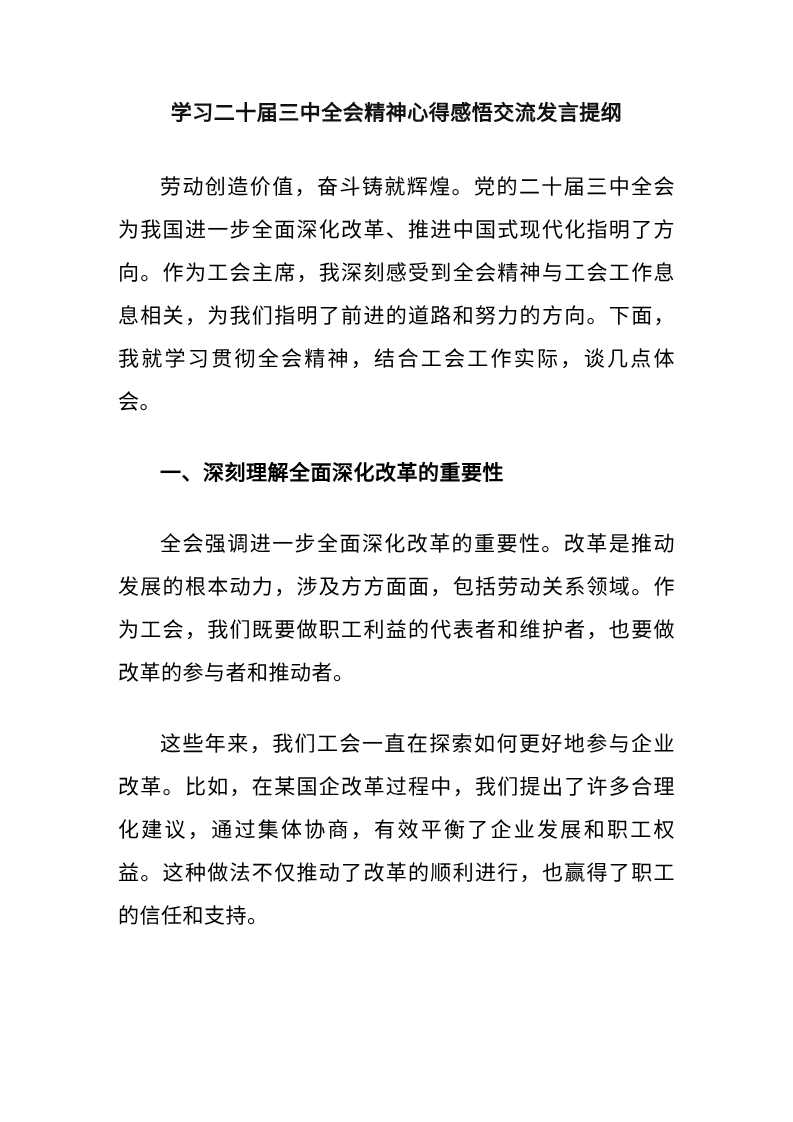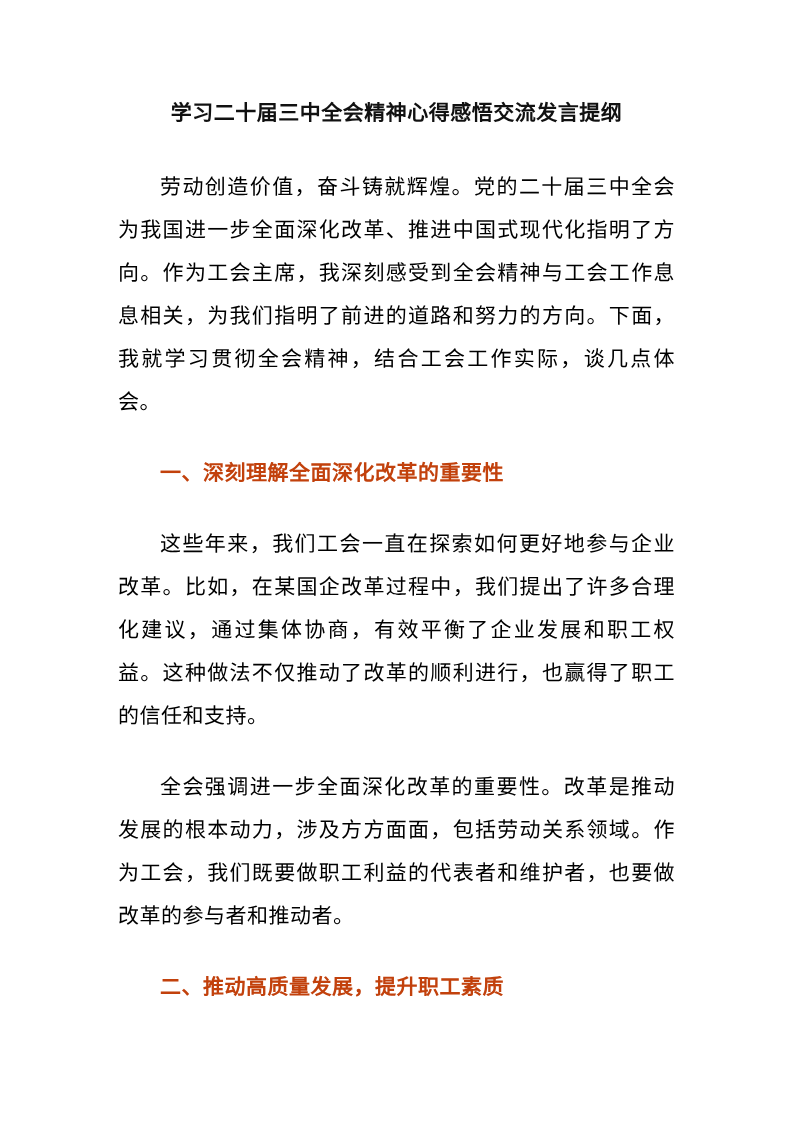--- a/index.html
+++ b/index.html
@@ -33,35 +33,34 @@
     color: #000000;
     text-align: justify;
     text-indent: 2em;
     margin: 0 0 28px 0;
     letter-spacing: 0.5px;
   }
   .heading {
     font-size: 21px;
     line-height: 43px;
     font-weight: bold;
-    color: #c2410c;
+    color: #000000;
     text-align: left;
     text-indent: 2em;
     margin: 0 0 28px 0;
     letter-spacing: 0.5px;
   }
 </style>
 </head>
 <body>
 
 <div class="page">
   <h1 class="doc-title">学习二十届三中全会精神心得感悟交流发言提纲</h1>
 
   <p class="para">劳动创造价值，奋斗铸就辉煌。党的二十届三中全会为我国进一步全面深化改革、推进中国式现代化指明了方向。作为工会主席，我深刻感受到全会精神与工会工作息息相关，为我们指明了前进的道路和努力的方向。下面，我就学习贯彻全会精神，结合工会工作实际，谈几点体会。</p>
 
   <h2 class="heading">一、深刻理解全面深化改革的重要性</h2>
 
+  <p class="para">全会强调进一步全面深化改革的重要性。改革是推动发展的根本动力，涉及方方面面，包括劳动关系领域。作为工会，我们既要做职工利益的代表者和维护者，也要做改革的参与者和推动者。</p>
+
   <p class="para">这些年来，我们工会一直在探索如何更好地参与企业改革。比如，在某国企改革过程中，我们提出了许多合理化建议，通过集体协商，有效平衡了企业发展和职工权益。这种做法不仅推动了改革的顺利进行，也赢得了职工的信任和支持。</p>
 
-  <p class="para">全会强调进一步全面深化改革的重要性。改革是推动发展的根本动力，涉及方方面面，包括劳动关系领域。作为工会，我们既要做职工利益的代表者和维护者，也要做改革的参与者和推动者。</p>
-
-  <h2 class="heading">二、推动高质量发展，提升职工素质</h2>
 </div>
 
 </body></html>

